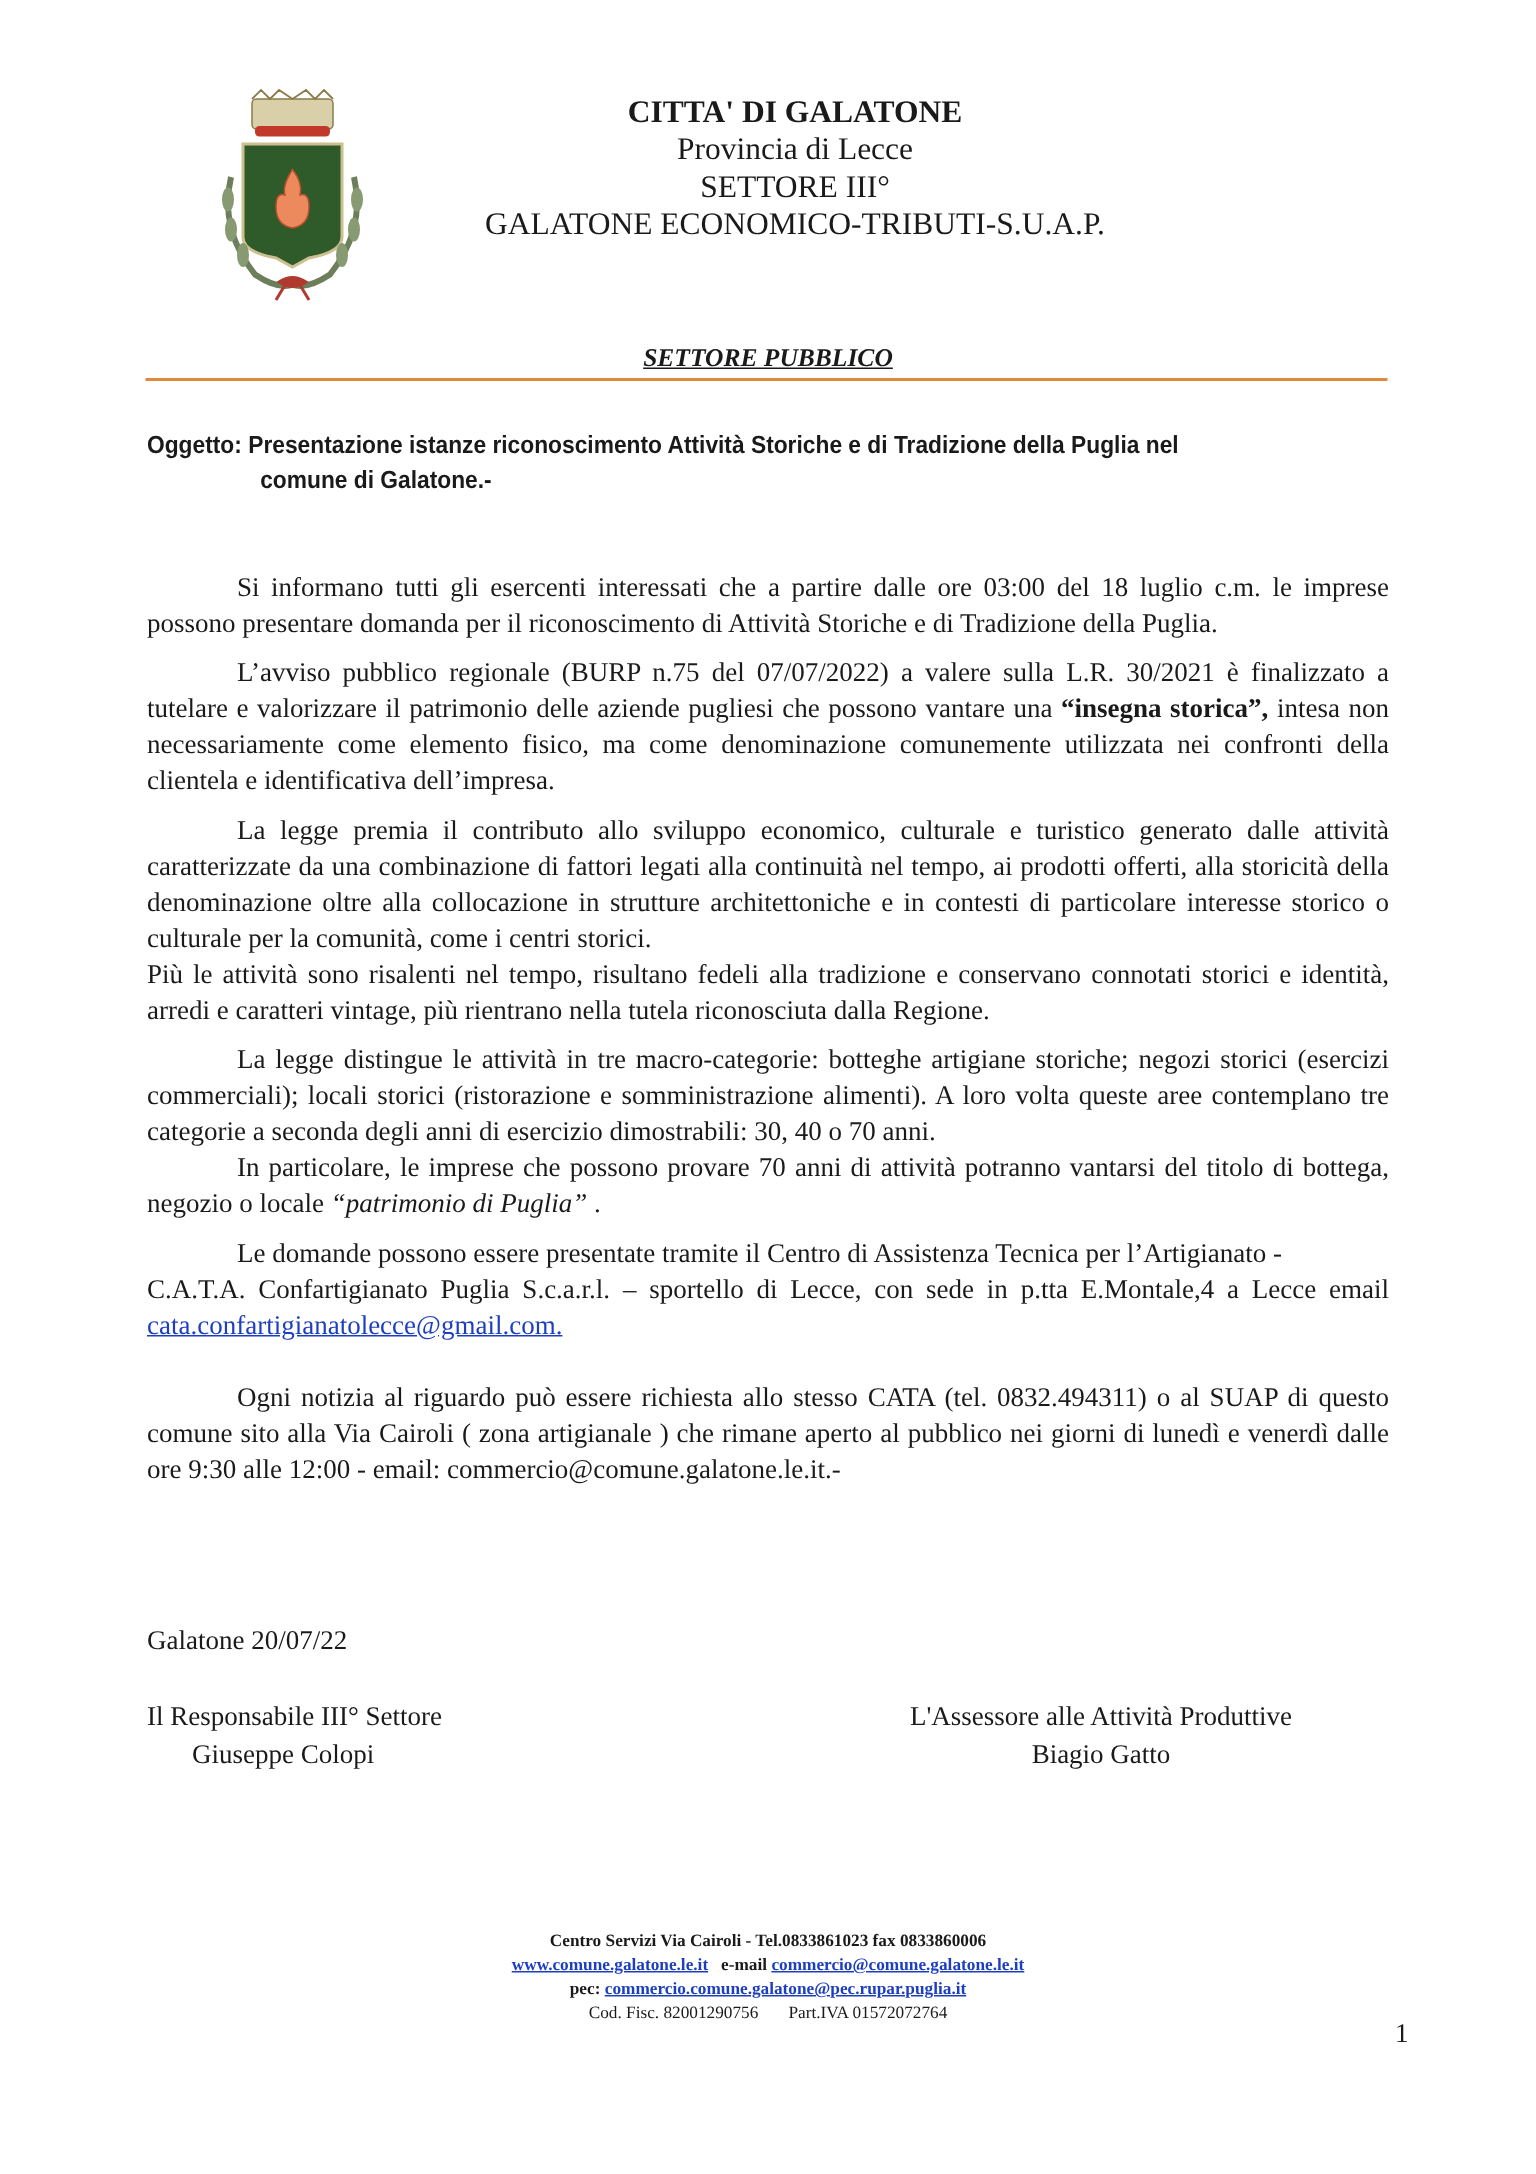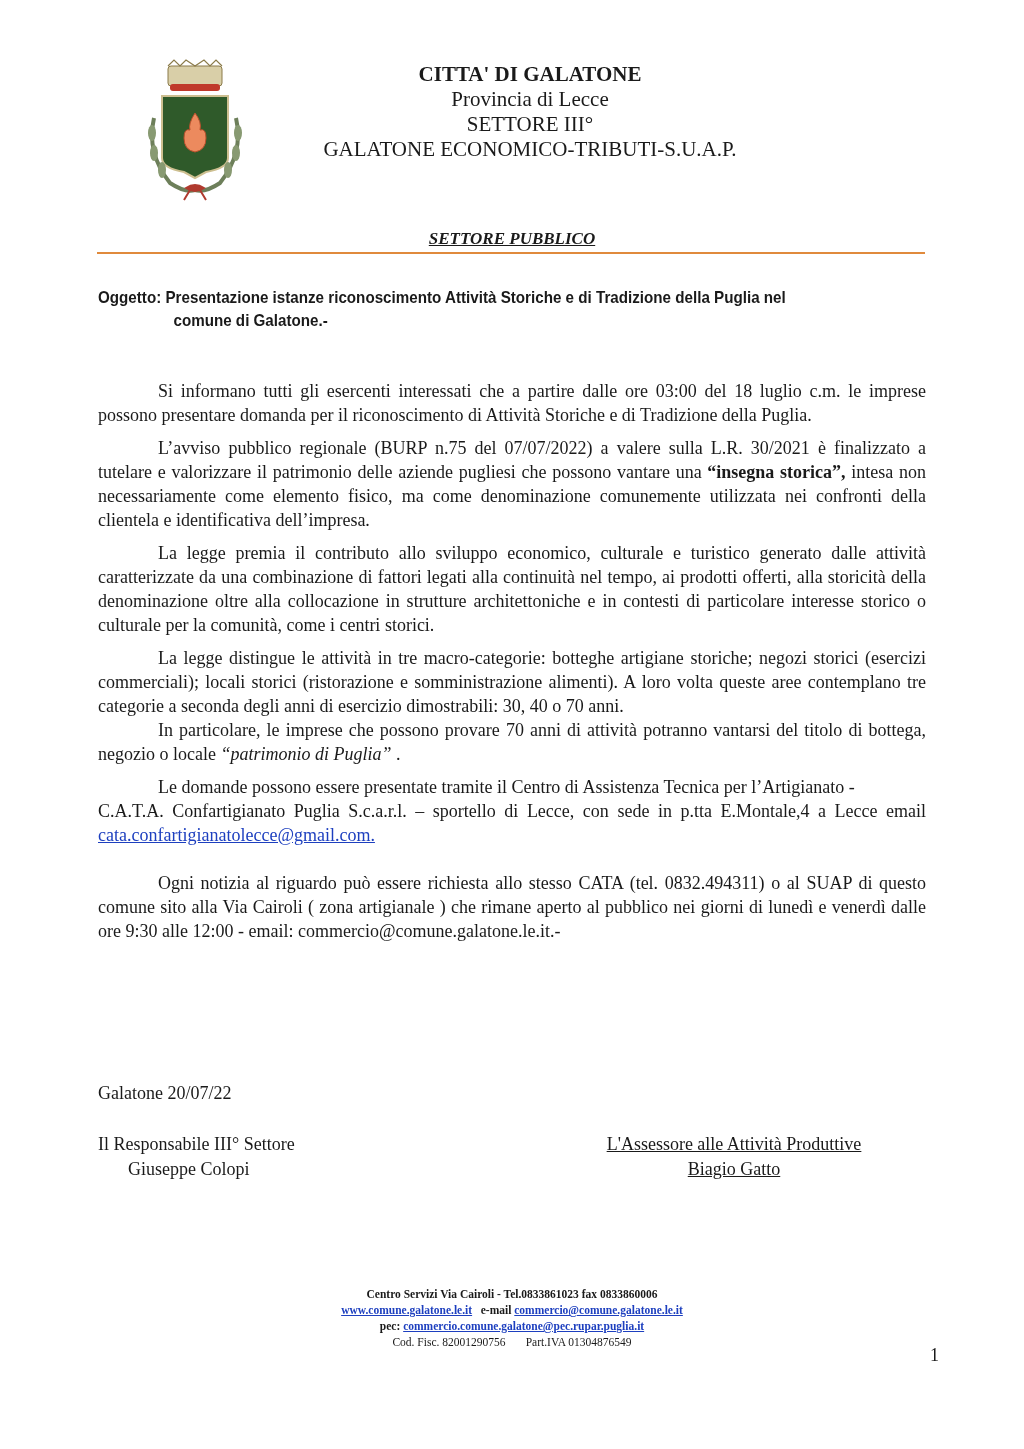--- a/index.html
+++ b/index.html
@@ -24,21 +24,21 @@
   .body { position: absolute; left: 98px; top: 379px; width: 828px; font-size: 18px; line-height: 24px; }
   .body p { margin: 0; text-align: justify; }
   .indent { text-indent: 60px; }
   .gap { margin-top: 9px !important; }
   .gap2 { margin-top: 24px !important; }
   .link { color: #1d3fbf; text-decoration: underline; }
 
   .date { position: absolute; left: 98px; top: 1083px; font-size: 18px; }
   .sig-left { position: absolute; left: 98px; top: 1132px; font-size: 18px; line-height: 25px; }
   .sig-left .name { padding-left: 30px; }
-  .sig-right { position: absolute; left: 584px; top: 1132px; font-size: 18px; line-height: 25px; width: 300px; text-align: center; text-decoration: underline; }
+  .sig-right { position: absolute; left: 584px; top: 1132px; font-size: 18px; line-height: 25px; width: 300px; text-align: center; }
 
   .footer { position: absolute; left: 262px; width: 500px; top: 1286px; text-align: center; font-size: 11.5px; line-height: 16px; }
   .footer .b { font-weight: bold; }
   .footer a { color: #1d3fbf; text-decoration: underline; font-weight: bold; }
   .pagenum { position: absolute; left: 930px; top: 1345px; font-size: 18px; }
 </style>
 </head>
 <body>
 
 <div class="page">
@@ -79,20 +79,21 @@
 
   <div class="oggetto">
     <div><span>Oggetto:</span> <span>Presentazione istanze riconoscimento Attività Storiche e di Tradizione della Puglia nel</span></div>
     <div class="row2">comune di Galatone.-</div>
   </div>
 
   <div class="body">
     <p class="indent">Si informano tutti gli esercenti interessati che  a partire dalle ore 03:00 del 18 luglio c.m. le imprese possono presentare domanda per il riconoscimento di Attività Storiche e di Tradizione della Puglia.</p>
     <p class="indent gap"><span>L’avviso pubblico regionale (BURP n.75 del 07/07/2022) a valere sulla L.R. 30/2021 è finalizzato a tutelare e valorizzare il patrimonio delle aziende pugliesi che possono vantare una </span><b>“insegna storica”,</b><span> intesa non necessariamente come elemento fisico, ma come denominazione comunemente utilizzata nei confronti della clientela e identificativa dell’impresa.</span></p>
     <p class="indent gap">La legge premia il contributo allo sviluppo economico, culturale e turistico generato dalle attività caratterizzate da una combinazione di fattori legati alla continuità nel tempo, ai prodotti offerti, alla storicità della denominazione oltre alla collocazione in strutture architettoniche e in contesti di particolare interesse storico o culturale per la comunità, come i centri storici.</p>
+    <p>Più le attività sono risalenti nel tempo, risultano fedeli alla tradizione e conservano connotati storici e identità, arredi e caratteri vintage, più rientrano nella tutela riconosciuta dalla Regione.</p>
     <p class="indent gap">La legge distingue le attività in tre macro-categorie: botteghe artigiane storiche; negozi storici (esercizi commerciali); locali storici (ristorazione e somministrazione alimenti). A loro volta queste aree contemplano tre categorie a seconda degli anni di esercizio dimostrabili: 30, 40 o 70 anni.</p>
     <p class="indent"><span>In particolare, le imprese che possono provare 70 anni di attività potranno vantarsi del titolo di bottega, negozio o locale </span><i>“patrimonio di Puglia”</i><span> .</span></p>
     <p class="indent gap">Le domande possono essere presentate tramite il  Centro di Assistenza Tecnica per l’Artigianato -</p>
     <p><span>C.A.T.A. Confartigianato Puglia S.c.a.r.l. – sportello di Lecce, con sede in p.tta E.Montale,4 a Lecce email </span><span class="link">cata.confartigianatolecce@gmail.com.</span></p>
     <p class="indent gap2">Ogni notizia al riguardo può essere richiesta allo stesso CATA (tel. 0832.494311) o al SUAP di questo comune sito alla Via Cairoli ( zona artigianale ) che rimane aperto al pubblico nei giorni di lunedì e venerdì dalle ore 9:30 alle 12:00 - email: commercio@comune.galatone.le.it.-</p>
   </div>
 
   <div class="date">Galatone 20/07/22</div>
 
   <div class="sig-left">
@@ -101,17 +102,17 @@
   </div>
   <div class="sig-right">
     <div>L'Assessore alle Attività Produttive</div>
     <div>Biagio Gatto</div>
   </div>
 
   <div class="footer">
     <div class="b">Centro Servizi Via Cairoli - Tel.0833861023 fax 0833860006</div>
     <div><a>www.comune.galatone.le.it</a>&nbsp;&nbsp; <span class="b">e-mail</span> <a>commercio@comune.galatone.le.it</a></div>
     <div><span class="b">pec:</span> <a>commercio.comune.galatone@pec.rupar.puglia.it</a></div>
-    <div><span>Cod. Fisc. 82001290756</span>&nbsp;&nbsp;&nbsp;&nbsp;&nbsp;&nbsp; <span>Part.IVA 01304876549</span></div>
+    <div><span>Cod. Fisc. 82001290756</span>&nbsp;&nbsp;&nbsp;&nbsp;&nbsp;&nbsp; <span>Part.IVA 01572072764</span></div>
   </div>
 
   <div class="pagenum">1</div>
 </div>
 
 </body></html>

